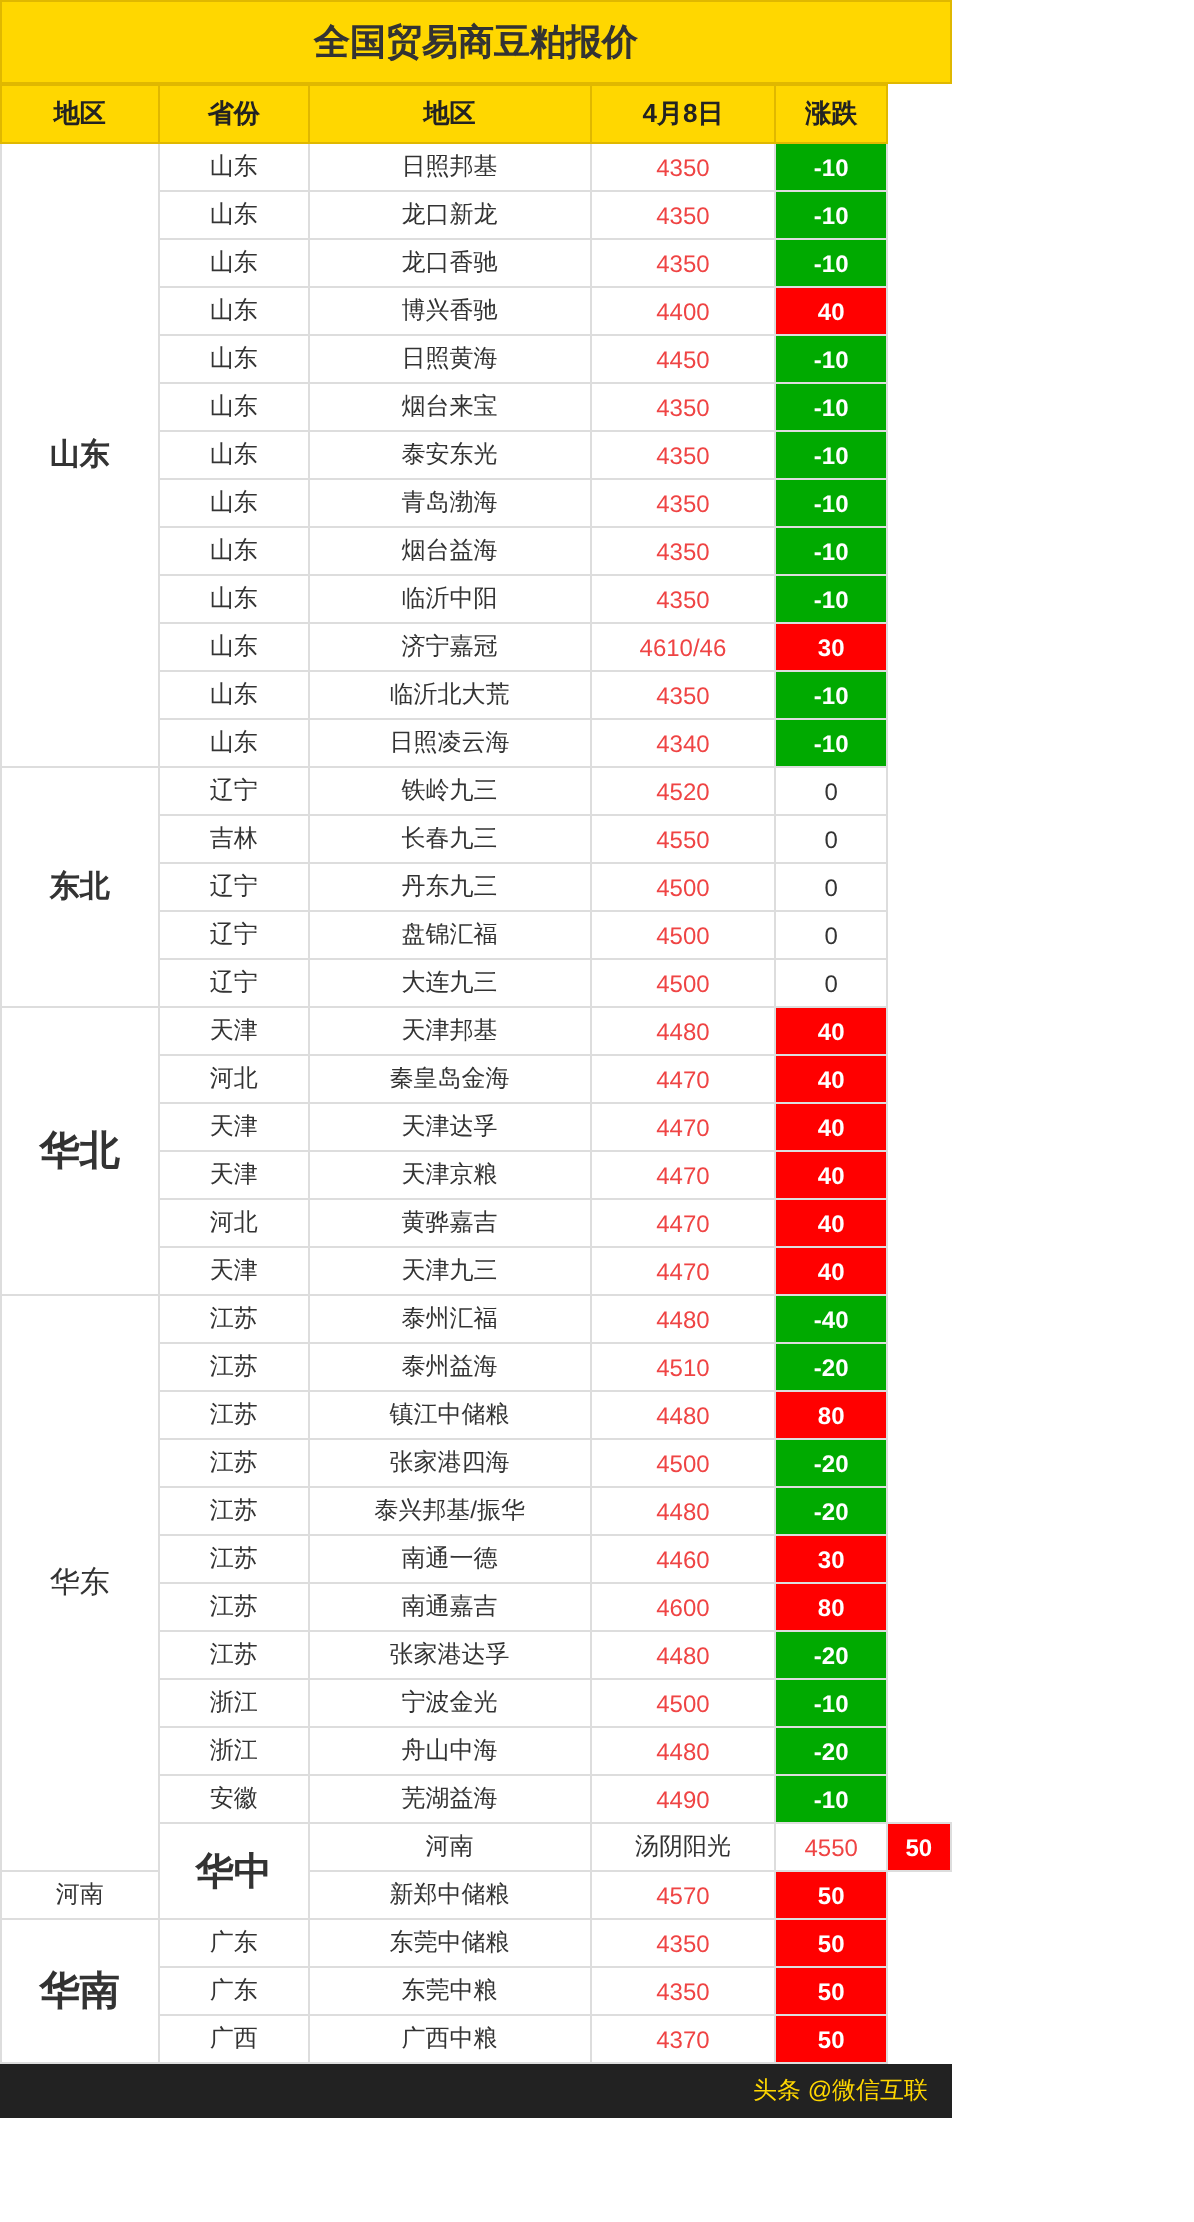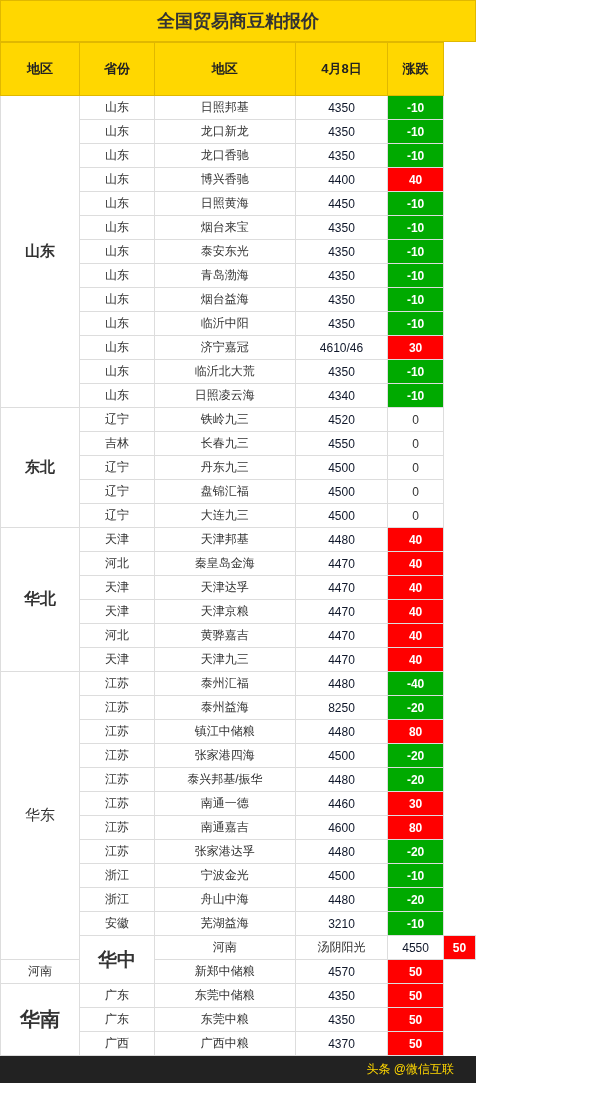--- a/index.html
+++ b/index.html
@@ -23,21 +23,21 @@
     }
     table {
       width: 100%;
       border-collapse: collapse;
     }
     thead tr th {
       background: #FFD700;
       color: #222;
       font-weight: bold;
       text-align: center;
-      padding: 17px 2px;
+      padding: 5px 2px;
       border: 1px solid #e0b800;
       font-size: 13px;
     }
     tbody tr td {
       text-align: center;
       padding: 3px 2px;
       border: 1px solid #ddd;
       font-size: 12px;
     }
     .region-cell {
@@ -46,21 +46,21 @@
       color: #333;
       background: #fff;
     }
     .province-cell {
       color: #333;
     }
     .location-cell {
       color: #333;
     }
     .price-cell {
-      color: #0f172a;
+      color: #ef4444;
     }
     .change-red {
       background: #FF0000;
       color: #fff;
       font-weight: bold;
     }
     .change-green {
       background: #00AA00;
       color: #fff;
       font-weight: bold;
@@ -69,21 +69,21 @@
       background: #fff;
       color: #333;
     }
     .table-container {
       position: relative;
     }
     .footer-bar {
       background: #222;
       color: #FFD700;
       text-align: right;
-      padding: 5px 22px;
+      padding: 5px 12px;
       font-size: 12px;
     }
   </style>
 </head>
 <body>
 
 <div class="page-wrapper">
   <div class="title-bar">全国贸易商豆粕报价</div>
   <div class="table-container">
     <table>
@@ -201,21 +201,21 @@
             <td class="price-cell">4500</td>
             <td class="change-neutral">0</td>
           </tr>
           <tr>
             <td class="province-cell">辽宁</td>
             <td class="location-cell">大连九三</td>
             <td class="price-cell">4500</td>
             <td class="change-neutral">0</td>
           </tr>
           <tr>
-            <td rowspan="6" class="region-cell" style="font-weight: bold; font-size: 16px; text-align: center;">华北</td>
+            <td rowspan="6" class="region-cell" style="font-weight: bold; font-size: 20px; text-align: center;">华北</td>
             <td class="province-cell">天津</td>
             <td class="location-cell">天津邦基</td>
             <td class="price-cell">4480</td>
             <td class="change-red">40</td>
           </tr>
           <tr>
             <td class="province-cell">河北</td>
             <td class="location-cell">秦皇岛金海</td>
             <td class="price-cell">4470</td>
             <td class="change-red">40</td>
@@ -247,21 +247,21 @@
           <tr>
             <td rowspan="12" class="region-cell" style="font-weight: normal; font-size: 15px;">华东</td>
             <td class="province-cell">江苏</td>
             <td class="location-cell">泰州汇福</td>
             <td class="price-cell">4480</td>
             <td class="change-green">-40</td>
           </tr>
           <tr>
             <td class="province-cell">江苏</td>
             <td class="location-cell">泰州益海</td>
-            <td class="price-cell">8250</td>
+            <td class="price-cell">4510</td>
             <td class="change-green">-20</td>
           </tr>
           <tr>
             <td class="province-cell">江苏</td>
             <td class="location-cell">镇江中储粮</td>
             <td class="price-cell">4480</td>
             <td class="change-red">80</td>
           </tr>
           <tr>
             <td class="province-cell">江苏</td>
@@ -301,21 +301,21 @@
           </tr>
           <tr>
             <td class="province-cell">浙江</td>
             <td class="location-cell">舟山中海</td>
             <td class="price-cell">4480</td>
             <td class="change-green">-20</td>
           </tr>
           <tr>
             <td class="province-cell">安徽</td>
             <td class="location-cell">芜湖益海</td>
-            <td class="price-cell">3210</td>
+            <td class="price-cell">4490</td>
             <td class="change-green">-10</td>
           </tr>
           <tr>
             <td rowspan="2" class="region-cell" style="font-weight: bold; font-size: 19px;">华中</td>
             <td class="province-cell">河南</td>
             <td class="location-cell">汤阴阳光</td>
             <td class="price-cell">4550</td>
             <td class="change-red">50</td>
           </tr>
           <tr>

